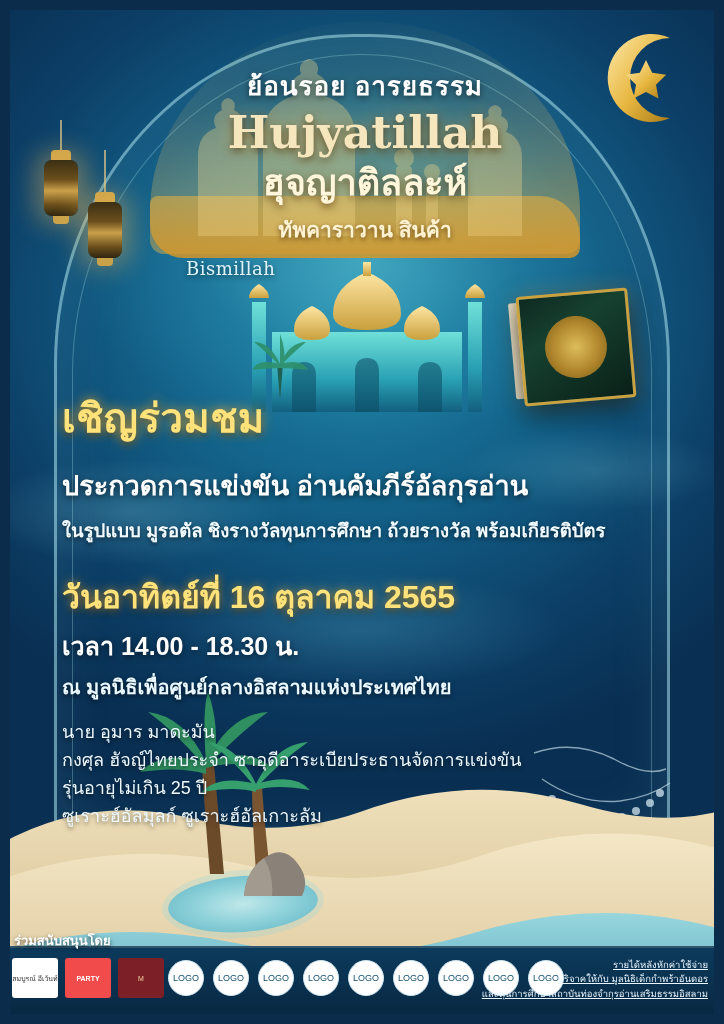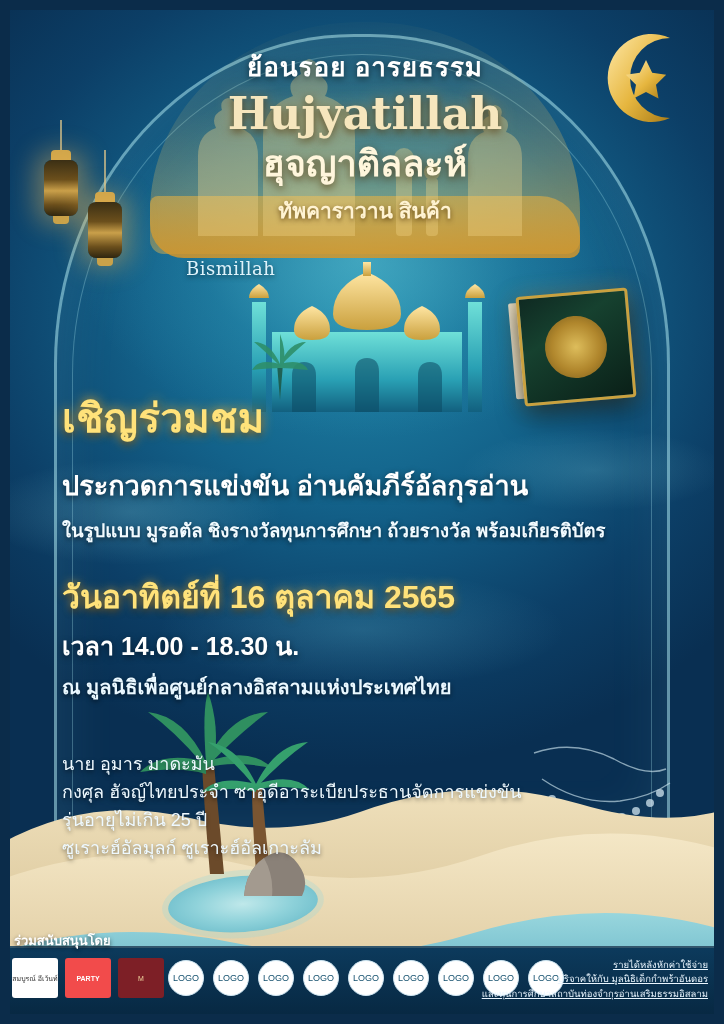--- a/index.html
+++ b/index.html
@@ -83,20 +83,21 @@
   .lantern .base { position: absolute; left: 9px; width: 16px; height: 8px; background: #c9a24a; border-radius: 0 0 4px 4px; }
 
   
   .headline-wrap {
     position: absolute; left: 150px; top: 46px; width: 430px; text-align: center; z-index: 12;
   }
   .hl-small {
     font-size: 26px; font-weight: bold; color: #ffffff;
     text-shadow: 0 2px 6px rgba(0,0,0,0.55);
     letter-spacing: 1px;
+    margin-top: 19px;
   }
   .hl-latin {
     margin-top: 1px;
     font-family: "DejaVu Serif", serif;
     font-size: 44px; font-weight: bold;
     color: #f6e6bd;
     text-shadow: 0 3px 8px rgba(70,40,0,0.7), 0 0 18px rgba(255,200,90,0.45);
   }
   .hl-thai {
     margin-top: -4px;
@@ -163,21 +164,21 @@
     text-shadow: 0 0 10px rgba(255,190,60,0.7), 0 3px 7px rgba(0,0,0,0.6);
   }
   .time {
     margin-top: 4px; font-size: 25px; font-weight: bold; color: #ffffff;
     text-shadow: 0 2px 6px rgba(0,0,0,0.55);
   }
   .place {
     margin-top: 5px; font-size: 20px; color: #eaf8ff; font-weight: bold;
     text-shadow: 0 2px 5px rgba(0,0,0,0.55);
   }
-  .org { margin-top: 48px; font-size: 18px; color: #eef9ff; line-height: 1.55; text-shadow: 0 2px 4px rgba(0,0,0,0.5); }
+  .org { margin-top: 16px; font-size: 18px; color: #eef9ff; line-height: 1.55; text-shadow: 0 2px 4px rgba(0,0,0,0.5); }
 
   
   .tasbih { position: absolute; right: 40px; top: 735px; width: 160px; height: 110px; z-index: 10; opacity: .85; }
 
   
   .dunes { position: absolute; left: 0; right: 0; bottom: 0; height: 330px; z-index: 15; }
   
   .footer {
     position: absolute; left: 0; right: 4px; bottom: 0; height: 78px; z-index: 30;
     background: linear-gradient(180deg, #0c3a5c, #07263f);

